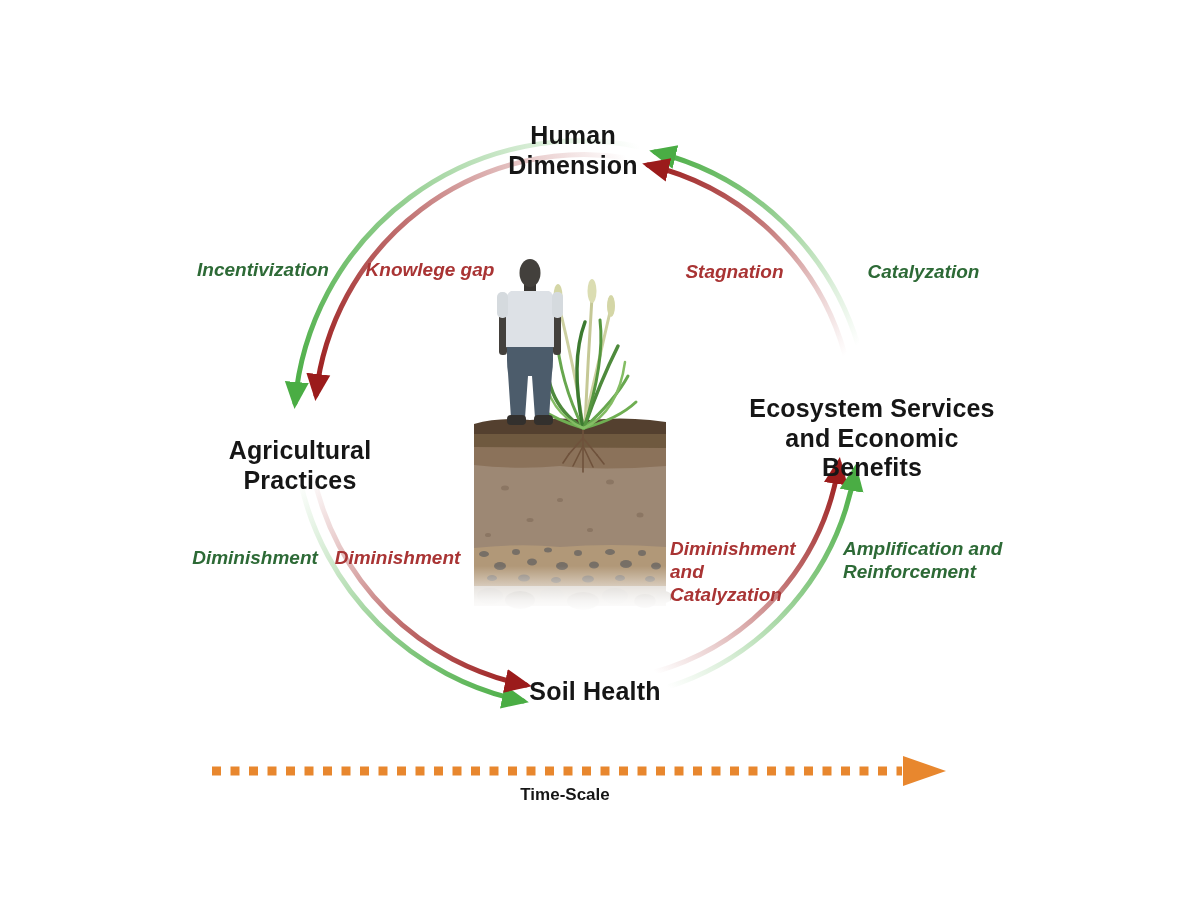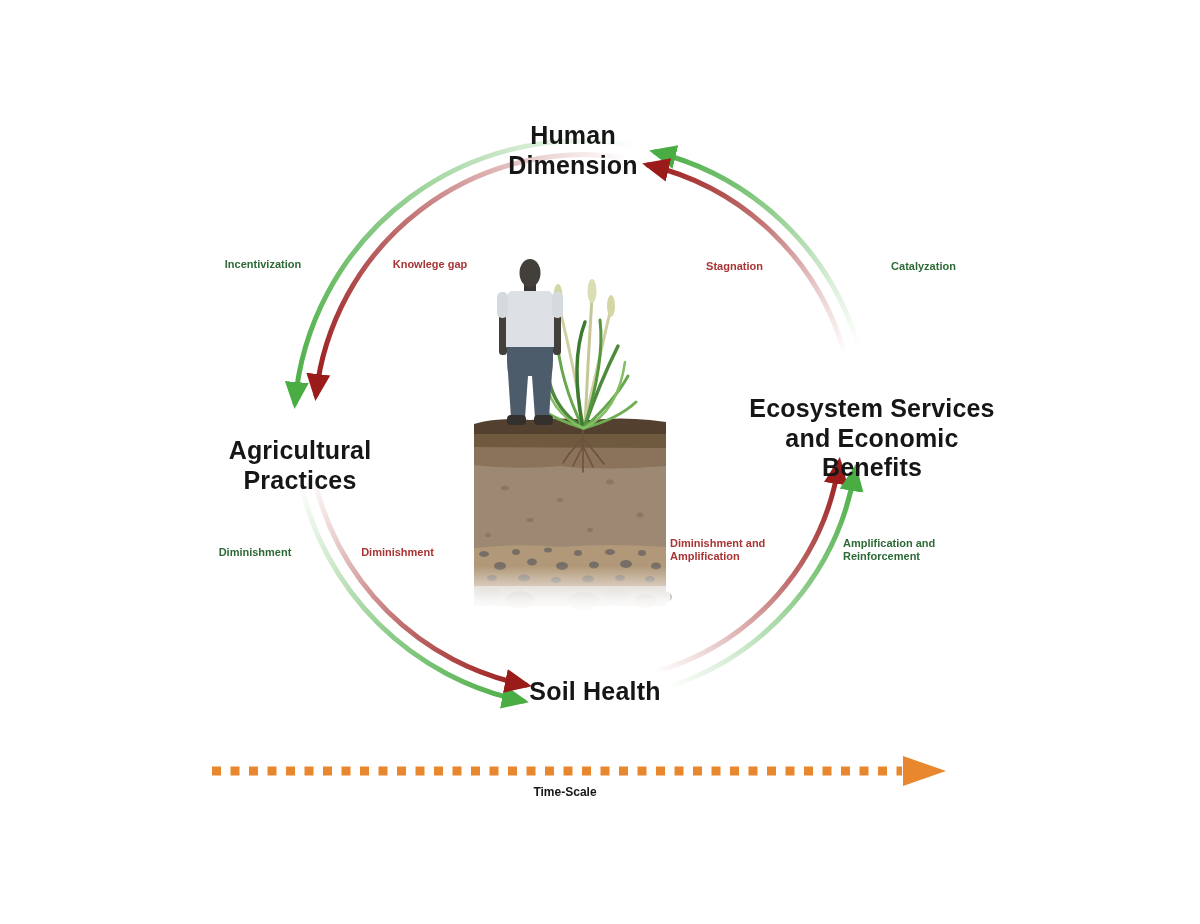--- a/index.html
+++ b/index.html
@@ -3,36 +3,36 @@
 <meta charset="utf-8">
 <style>
   html,body{margin:0;padding:0;background:#ffffff;}
   .canvas{
     position:relative;width:1200px;height:924px;background:#ffffff;
     font-family:"Liberation Sans", sans-serif;overflow:hidden;
   }
   .canvas svg{position:absolute;left:0;top:0;}
   .lbl{position:absolute;font-weight:bold;white-space:pre-line;}
   .node{color:#161616;font-size:25px;line-height:1.18;text-align:center;letter-spacing:.2px;}
-  .edge{font-size:11px;line-height:1.22;}
+  .edge{font-size:19px;line-height:1.22;font-style:italic;}
   .green{color:#2d6a36;}
   .red{color:#a93434;}
   .lbl-human{left:473px;top:121px;width:200px;}
   .lbl-agri{left:205px;top:436px;width:190px;}
   .lbl-soil{left:505px;top:677px;width:180px;}
   .lbl-eco{left:744px;top:394px;width:256px;}
   .lbl-incent{left:163px;top:258px;width:200px;text-align:center;}
   .lbl-knowgap{left:355px;top:258px;width:150px;text-align:center;}
   .lbl-stag{left:672px;top:260px;width:125px;text-align:center;}
   .lbl-catal{left:861px;top:260px;width:125px;text-align:center;}
   .lbl-regen{left:175px;top:546px;width:160px;text-align:center;}
   .lbl-degrad{left:330px;top:546px;width:135px;text-align:center;}
   .lbl-dimin{left:670px;top:537px;width:160px;text-align:left;}
   .lbl-ampl{left:843px;top:537px;width:170px;text-align:left;}
-  .lbl-time{left:465px;top:785px;width:200px;text-align:center;color:#161616;font-size:12px;}
+  .lbl-time{left:465px;top:785px;width:200px;text-align:center;color:#161616;font-size:17px;}
 </style>
 </head>
 <body>
 
 <div class="canvas">
 
   <svg width="1200" height="924" viewBox="0 0 1200 924">
     <defs>
       <marker id="mGreen" viewBox="0 0 10 10" refX="7" refY="5" markerWidth="6" markerHeight="6" orient="auto" markerUnits="strokeWidth">
         <path d="M0,1 L9,5 L0,9 Z" fill="#4aad44"></path>
@@ -227,19 +227,19 @@
   <div class="lbl node lbl-eco">Ecosystem Services
 and Economic Benefits</div>
 
   <div class="lbl edge green lbl-incent">Incentivization</div>
   <div class="lbl edge red lbl-knowgap">Knowlege gap</div>
   <div class="lbl edge red lbl-stag">Stagnation</div>
   <div class="lbl edge green lbl-catal">Catalyzation</div>
   <div class="lbl edge green lbl-regen">Diminishment</div>
   <div class="lbl edge red lbl-degrad">Diminishment</div>
   <div class="lbl edge red lbl-dimin">Diminishment and
-Amplification</div>
+Catalyzation</div>
   <div class="lbl edge green lbl-ampl">Amplification and
 Reinforcement</div>
 
   <div class="lbl lbl-time">Time-Scale</div>
 
 </div>
 
 </body></html>

